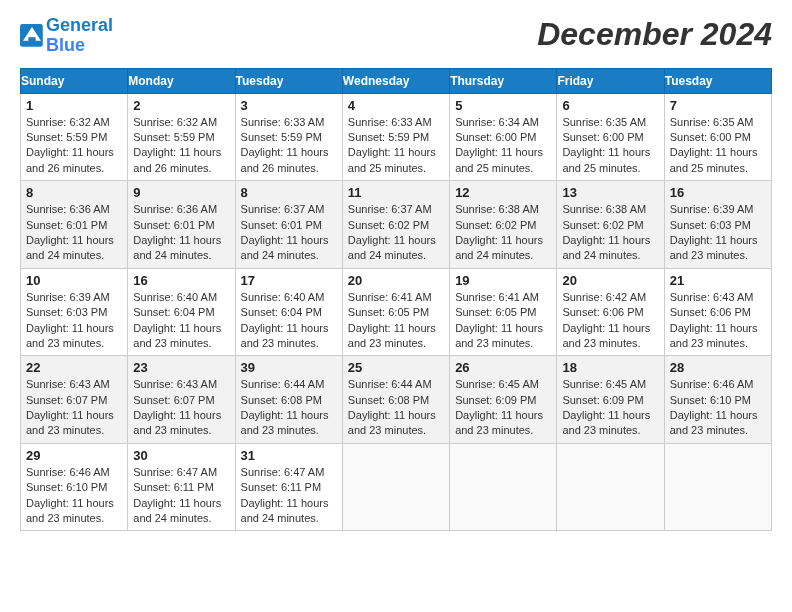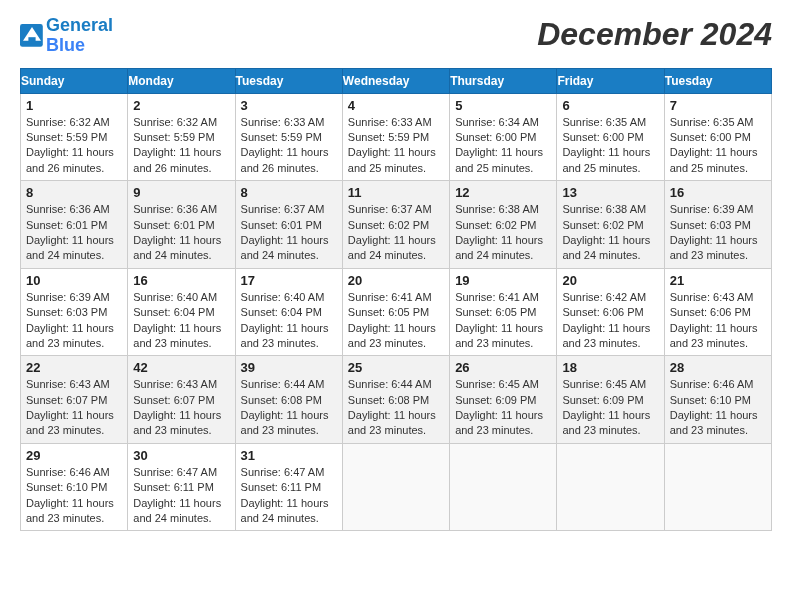--- a/index.html
+++ b/index.html
@@ -215,21 +215,21 @@
             <span class="day-num">21</span>
             <div class="day-info">Sunrise: 6:43 AM<br>Sunset: 6:06 PM<br>Daylight: 11 hours<br>and 23 minutes.</div>
           </td>
         </tr>
         <tr>
           <td>
             <span class="day-num">22</span>
             <div class="day-info">Sunrise: 6:43 AM<br>Sunset: 6:07 PM<br>Daylight: 11 hours<br>and 23 minutes.</div>
           </td>
           <td>
-            <span class="day-num">42</span>
+            <span class="day-num">23</span>
             <div class="day-info">Sunrise: 6:43 AM<br>Sunset: 6:07 PM<br>Daylight: 11 hours<br>and 23 minutes.</div>
           </td>
           <td>
             <span class="day-num">39</span>
             <div class="day-info">Sunrise: 6:44 AM<br>Sunset: 6:08 PM<br>Daylight: 11 hours<br>and 23 minutes.</div>
           </td>
           <td>
             <span class="day-num">25</span>
             <div class="day-info">Sunrise: 6:44 AM<br>Sunset: 6:08 PM<br>Daylight: 11 hours<br>and 23 minutes.</div>
           </td>

